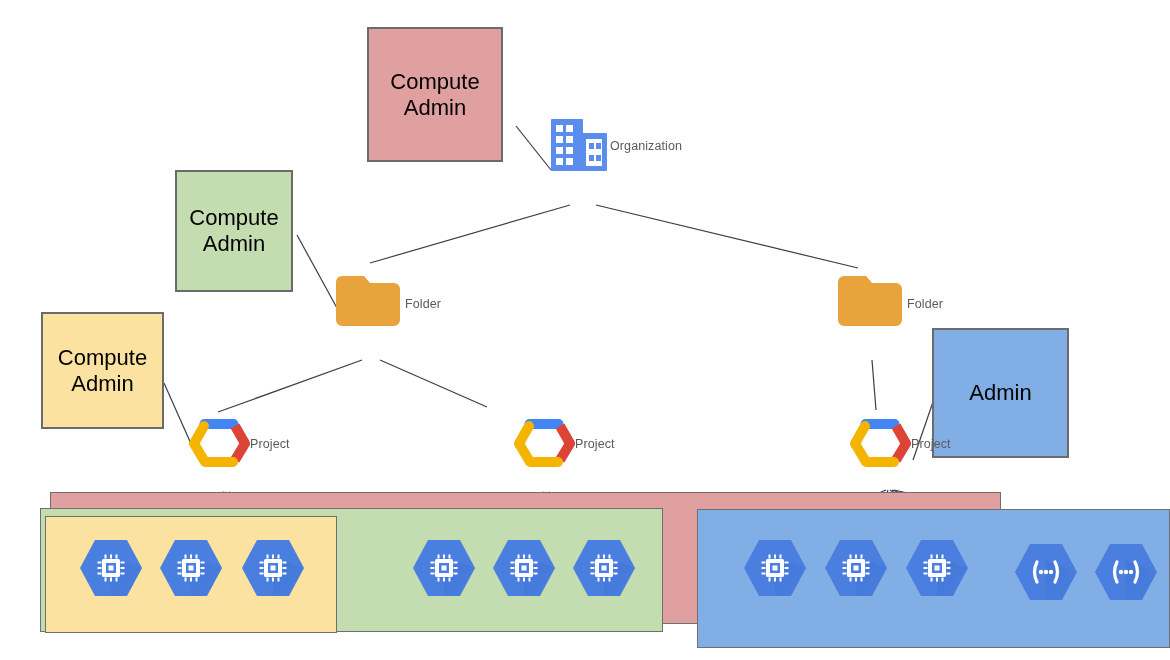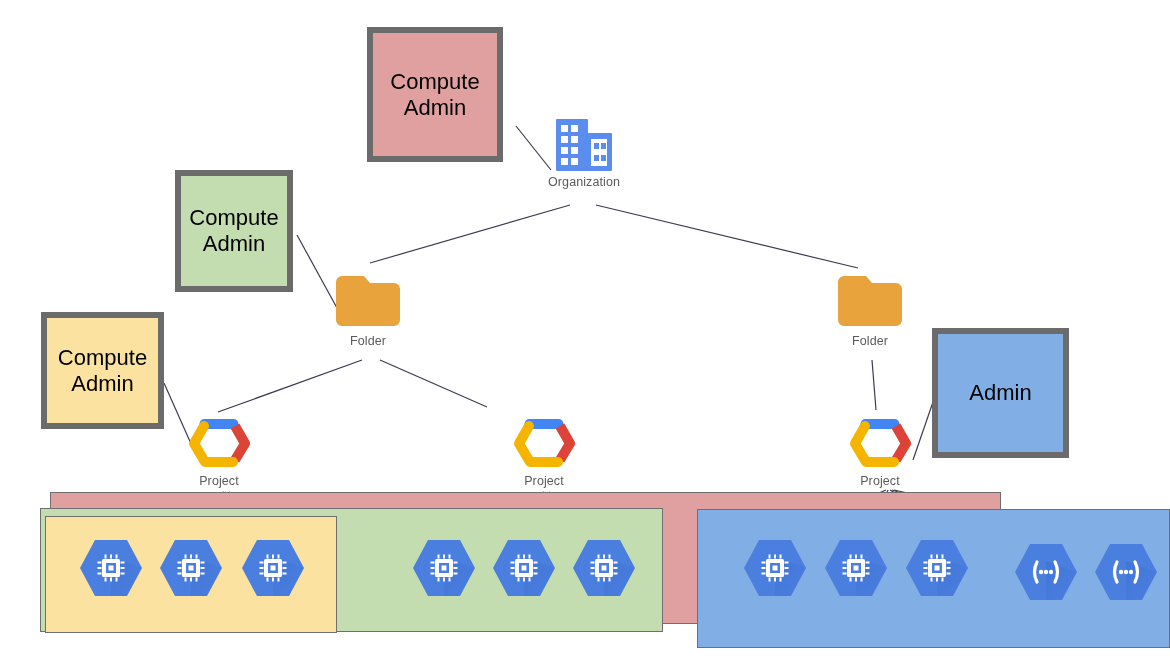--- a/index.html
+++ b/index.html
@@ -1,27 +1,27 @@
 <!DOCTYPE html>
 <html><head>
 <meta charset="utf-8">
 <style>
   html,body{margin:0;padding:0;background:#ffffff;}
   body{width:1170px;height:660px;overflow:hidden;
        font-family:"Liberation Sans","DejaVu Sans",sans-serif;}
   #stage{position:relative;width:1170px;height:660px;background:#fff;}
 
   
-  .role-box{position:absolute;border:6px solid #0f766e;box-sizing:border-box;
+  .role-box{position:absolute;border:2px solid #0f766e;box-sizing:border-box;
             display:flex;align-items:center;justify-content:center;
             text-align:center;color:#000;font-size:22px;line-height:1.18;
             white-space:pre-line;padding:4px;}
 
   
-  .node{position:absolute;display:flex;flex-direction:column;
+  .node{position:absolute;display:flex;flex-direction:row;
         align-items:center;justify-content:flex-start;}
   .node-label{font-size:12.5px;color:#5a5a5a;margin-top:2px;
               letter-spacing:.1px;white-space:nowrap;}
 
   
   .band{position:absolute;box-sizing:border-box;border:1px solid #6f6f6f;}
 
   
   .hex{position:absolute;width:64px;height:58px;}
   .hex svg{display:block;width:100%;height:100%;}

